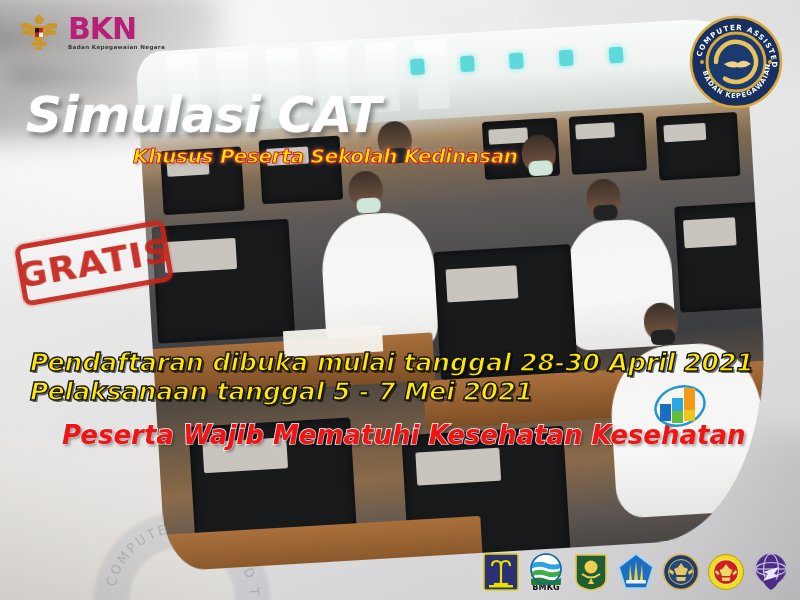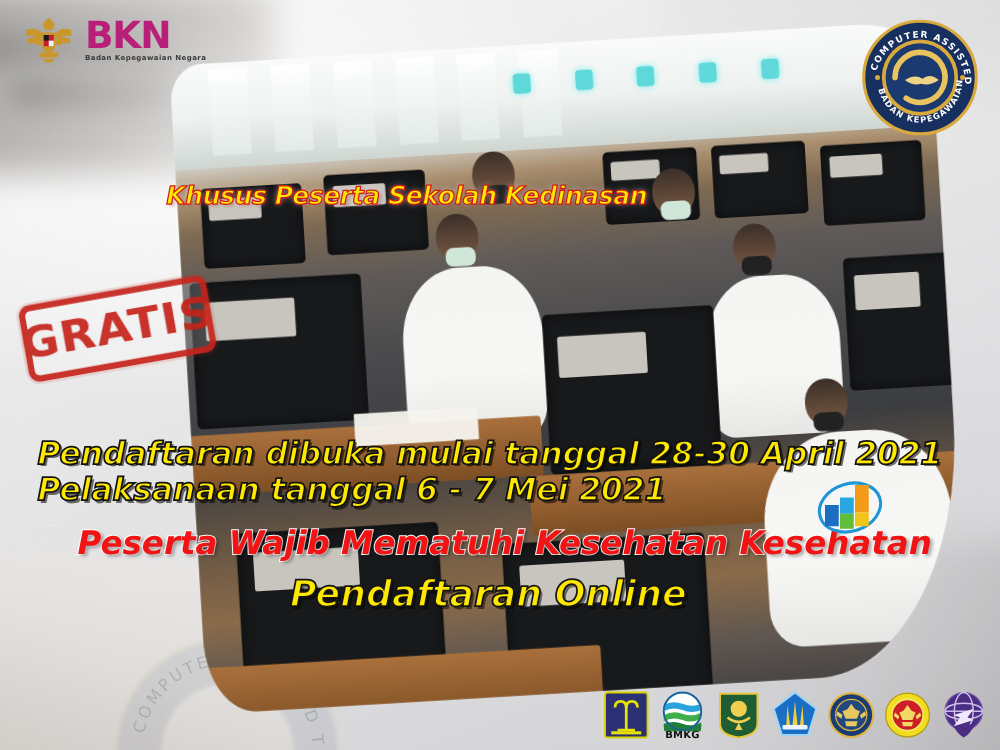--- a/index.html
+++ b/index.html
@@ -278,26 +278,26 @@
       </text>
       <circle cx="14" cy="48" r="2" fill="#d8a93c"></circle>
       <circle cx="82" cy="48" r="2" fill="#d8a93c"></circle>
     </svg>
   </div>
 
   <div class="gratis">
     <span>GRATIS</span>
   </div>
 
+  <div class="t title-main">Simulasi CAT</div>
   <div class="t title-sub">Khusus Peserta Sekolah Kedinasan</div>
 
   <div class="t line-date1">Pendaftaran dibuka mulai tanggal 28-30 April 2021</div>
-  <div class="t line-date2">Pelaksanaan tanggal 6 - 7 Mei 2021</div>
+  <div class="t line-date2">Pelaksanaan tanggal 5 - 7 Mei 2021</div>
   <div class="t line-protocol">Peserta Wajib Mematuhi Kesehatan Kesehatan</div>
-  <div class="t line-daftar">Pendaftaran Online</div>
 
   <div class="block-logo">
     <svg viewBox="0 0 56 52" width="56" height="52" aria-hidden="true">
       <ellipse cx="28" cy="28" rx="25" ry="19" fill="none" stroke="#2196d6" stroke-width="2.5" transform="rotate(-18 28 28)"></ellipse>
       <rect x="8" y="26" width="11" height="17" fill="#1c6fc0"></rect>
       <rect x="20" y="20" width="11" height="13" fill="#2aa7e0"></rect>
       <rect x="20" y="33" width="11" height="12" fill="#62bd3b"></rect>
       <rect x="32" y="10" width="11" height="22" fill="#f39a18"></rect>
       <rect x="32" y="32" width="11" height="11" fill="#f0c419"></rect>
     </svg>

